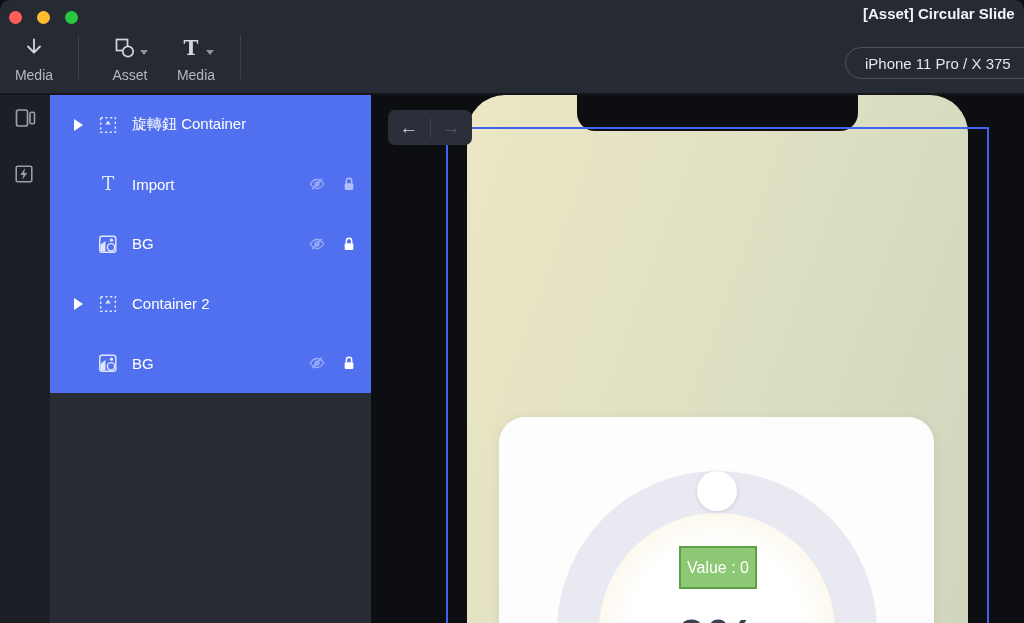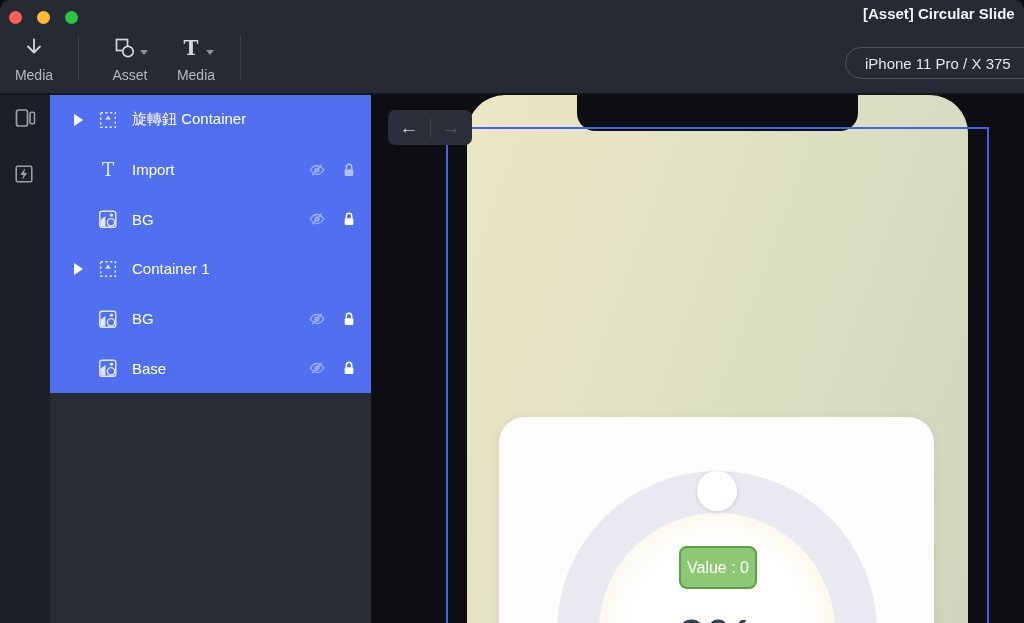--- a/index.html
+++ b/index.html
@@ -47,21 +47,21 @@
   
   .canvas{position:absolute;left:371px;top:95px;width:653px;height:528px;background:#0c0e12;overflow:hidden;}
   .phone{position:absolute;left:96px;top:0;width:501px;height:528px;border-radius:38px 38px 0 0;overflow:hidden;
          background:linear-gradient(110deg,#ece6c4 0%,#e0e1c3 45%,#cfd6bd 100%);}
   .notch{position:absolute;left:110px;top:0;width:281px;height:36px;background:#0c0e12;border-radius:0 0 18px 18px;}
   .card{position:absolute;left:32px;top:322px;width:435px;height:420px;background:#fdfdfe;border-radius:26px;box-shadow:0 2px 10px rgba(90,90,60,.12);}
   .ring{position:absolute;left:58px;top:54px;width:320px;height:320px;border-radius:50%;background:#e9eaf1;}
   .ring-inner{position:absolute;left:42px;top:42px;width:236px;height:236px;border-radius:50%;
               background:radial-gradient(circle,#ffffff 52%,#fbf7ea 76%,#f5efdb 100%);}
   .knob{position:absolute;left:198px;top:54px;width:40px;height:40px;border-radius:50%;background:#ffffff;box-shadow:0 1px 4px rgba(120,120,140,.25);}
-  .badge{position:absolute;left:180px;top:129px;width:78px;height:43px;background:#8dc874;border:2px solid #5f9f45;border-radius:8px;box-sizing:border-box;
+  .badge{position:absolute;left:180px;top:129px;width:78px;height:43px;background:#8dc874;border:2px solid #5f9f45;border-radius:0;box-sizing:border-box;
          display:flex;align-items:center;justify-content:center;color:#ffffff;font-size:16px;}
   .pct{position:absolute;left:0;top:190px;width:435px;text-align:center;font-size:54px;font-weight:700;color:#3a4154;letter-spacing:1px;}
 
   .sel-rect{position:absolute;left:75px;top:32px;width:543px;height:600px;border:2px solid #3f63ee;box-sizing:border-box;z-index:5;}
   .navbox{position:absolute;left:17px;top:15px;width:84px;height:35px;background:#2b2f39;border-radius:7px;z-index:6;display:flex;align-items:center;}
   .navbox .arrow{flex:1;text-align:center;font-size:19px;line-height:35px;}
   .navbox .back{color:#d2d5da;}
   .navbox .fwd{color:#565b66;}
   .navbox .ndiv{width:1px;height:20px;background:#3c414b;}
 </style>
@@ -181,67 +181,49 @@
             <path d="M3 12 C6 7.6 9 6 12 6 c3 0 6 1.6 9 6 c-3 4.4-6 6-9 6 c-3 0-6-1.6-9-6 Z" fill="none" stroke="#fff" stroke-width="1.7"></path>
             <circle cx="12" cy="12" r="2.6" fill="none" stroke="#fff" stroke-width="1.7"></circle>
             <line x1="5.5" y1="19" x2="18.5" y2="5" stroke="#fff" stroke-width="1.7"></line>
           </svg></span>
       <span class="lock"><svg width="16" height="18" viewBox="0 0 24 26">
             <path d="M8 12 V8.5 a4 4 0 0 1 8 0 V12" fill="none" stroke="#fff" stroke-width="2.2"></path>
             <rect x="5.5" y="12" width="13" height="10" rx="1.8" fill="#fff"></rect>
           </svg></span>
     </div>
 
+
     <div class="lrow">
       <span class="tri"></span>
       <span class="licon"><svg width="22" height="22" viewBox="0 0 24 24">
             <rect x="4" y="4" width="16" height="16" fill="none" stroke="currentColor" stroke-width="1.6" stroke-dasharray="2.5 2.6"></rect>
             <path d="M12 7.2 l3 4.2 h-6 Z" fill="currentColor"></path>
           </svg></span>
-      <span class="ltext">Container 1</span>
-    </div>
-
+      <span class="ltext">Container 2</span>
+    </div>
 
     <div class="lrow">
       <span class="licon"><svg width="22" height="22" viewBox="0 0 24 24">
             <rect x="3" y="3.5" width="17.5" height="17.5" rx="2.5" fill="none" stroke="currentColor" stroke-width="1.6"></rect>
             <path d="M3.8 20.2 v-7.4 l5.4-4.2 v11.6 Z" fill="currentColor"></path>
             <circle cx="15.8" cy="7.8" r="1.8" fill="currentColor"></circle>
             <circle cx="15.3" cy="15.6" r="4" fill="none" stroke="currentColor" stroke-width="1.6"></circle>
           </svg></span>
       <span class="ltext">BG</span>
       <span class="eye"><svg width="18" height="18" viewBox="0 0 24 24">
             <path d="M3 12 C6 7.6 9 6 12 6 c3 0 6 1.6 9 6 c-3 4.4-6 6-9 6 c-3 0-6-1.6-9-6 Z" fill="none" stroke="#fff" stroke-width="1.7"></path>
             <circle cx="12" cy="12" r="2.6" fill="none" stroke="#fff" stroke-width="1.7"></circle>
             <line x1="5.5" y1="19" x2="18.5" y2="5" stroke="#fff" stroke-width="1.7"></line>
           </svg></span>
       <span class="lock"><svg width="16" height="18" viewBox="0 0 24 26">
             <path d="M8 12 V8.5 a4 4 0 0 1 8 0 V12" fill="none" stroke="#fff" stroke-width="2.2"></path>
             <rect x="5.5" y="12" width="13" height="10" rx="1.8" fill="#fff"></rect>
           </svg></span>
     </div>
 
-    <div class="lrow">
-      <span class="licon"><svg width="22" height="22" viewBox="0 0 24 24">
-            <rect x="3" y="3.5" width="17.5" height="17.5" rx="2.5" fill="none" stroke="currentColor" stroke-width="1.6"></rect>
-            <path d="M3.8 20.2 v-7.4 l5.4-4.2 v11.6 Z" fill="currentColor"></path>
-            <circle cx="15.8" cy="7.8" r="1.8" fill="currentColor"></circle>
-            <circle cx="15.3" cy="15.6" r="4" fill="none" stroke="currentColor" stroke-width="1.6"></circle>
-          </svg></span>
-      <span class="ltext">Base</span>
-      <span class="eye"><svg width="18" height="18" viewBox="0 0 24 24">
-            <path d="M3 12 C6 7.6 9 6 12 6 c3 0 6 1.6 9 6 c-3 4.4-6 6-9 6 c-3 0-6-1.6-9-6 Z" fill="none" stroke="#fff" stroke-width="1.7"></path>
-            <circle cx="12" cy="12" r="2.6" fill="none" stroke="#fff" stroke-width="1.7"></circle>
-            <line x1="5.5" y1="19" x2="18.5" y2="5" stroke="#fff" stroke-width="1.7"></line>
-          </svg></span>
-      <span class="lock"><svg width="16" height="18" viewBox="0 0 24 26">
-            <path d="M8 12 V8.5 a4 4 0 0 1 8 0 V12" fill="none" stroke="#fff" stroke-width="2.2"></path>
-            <rect x="5.5" y="12" width="13" height="10" rx="1.8" fill="#fff"></rect>
-          </svg></span>
-    </div>
 
   </div>
   <div class="layers-empty"></div>
 
   <div class="canvas">
 
     <div class="phone">
       <div class="notch"></div>
 
       <div class="card">

